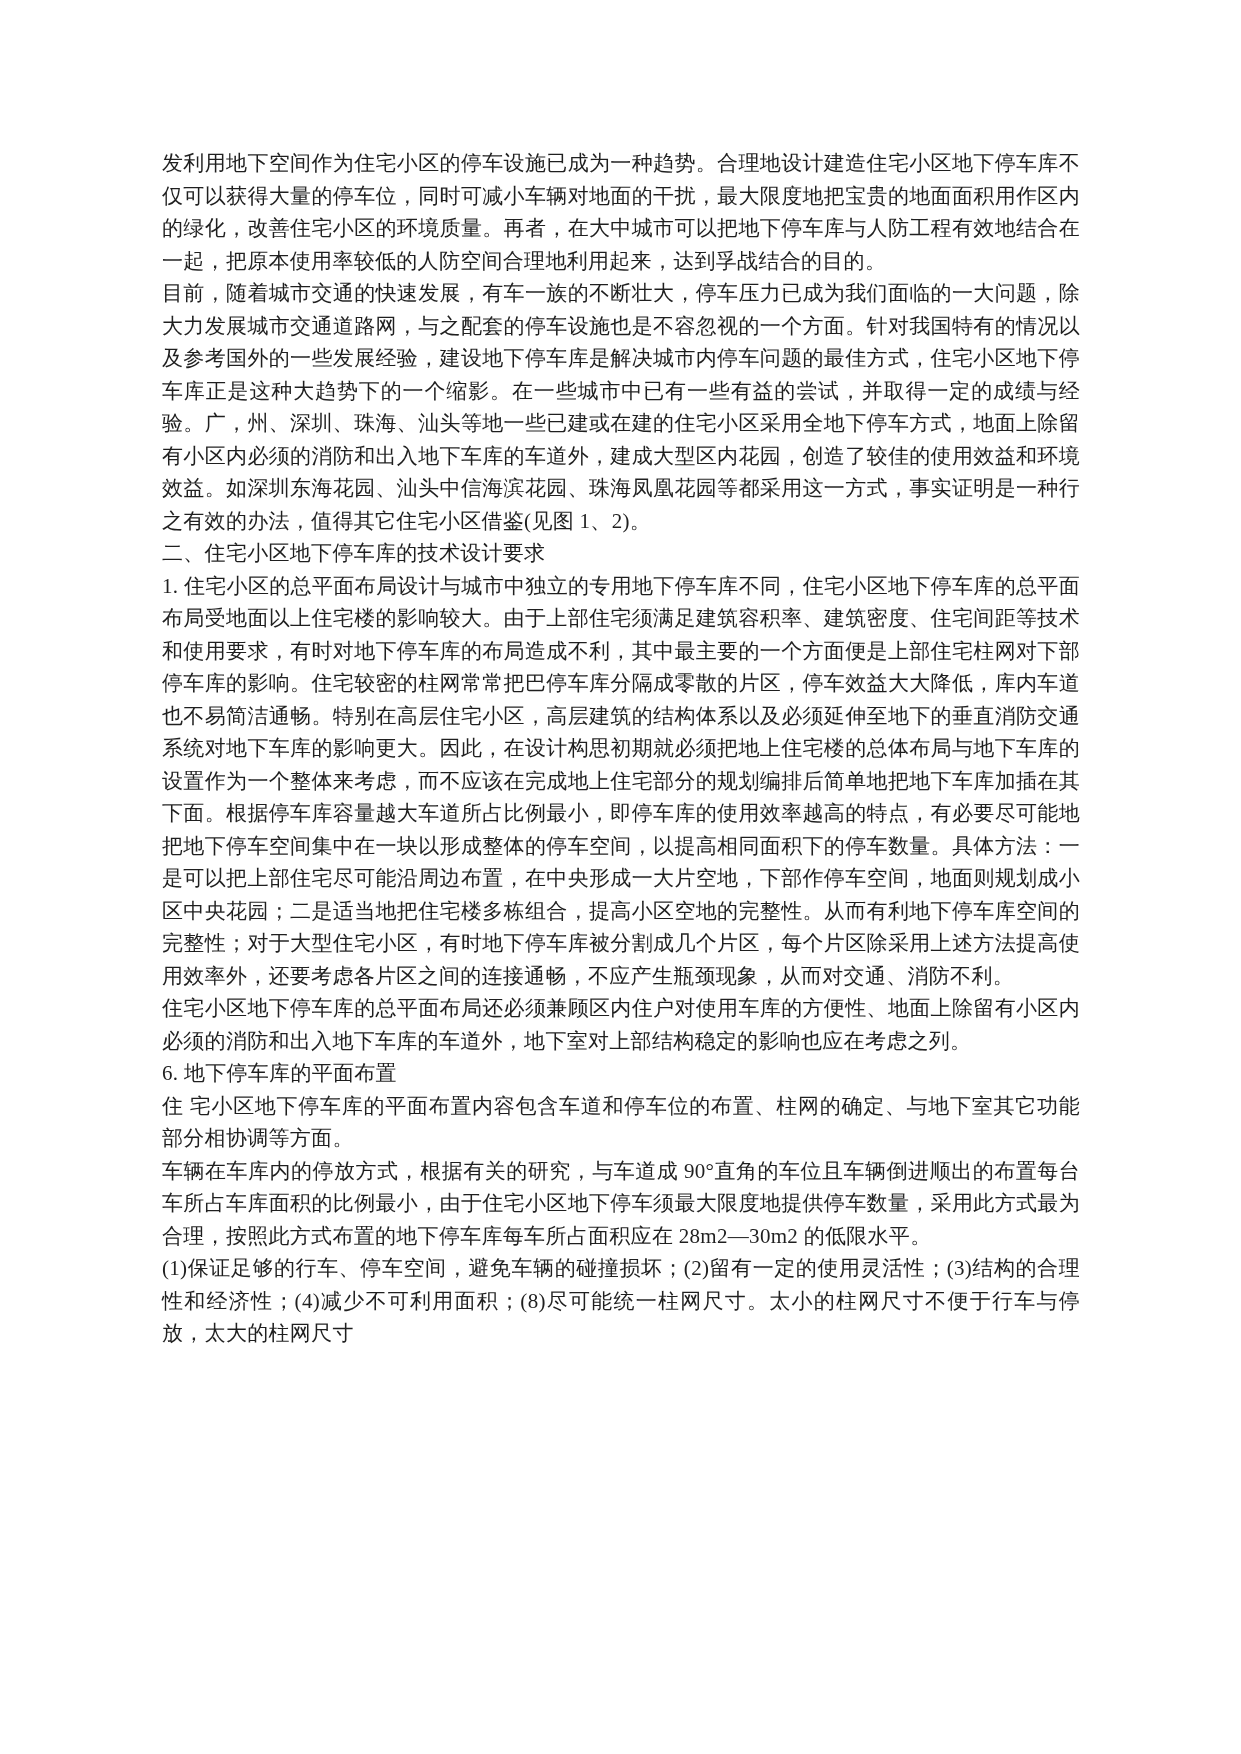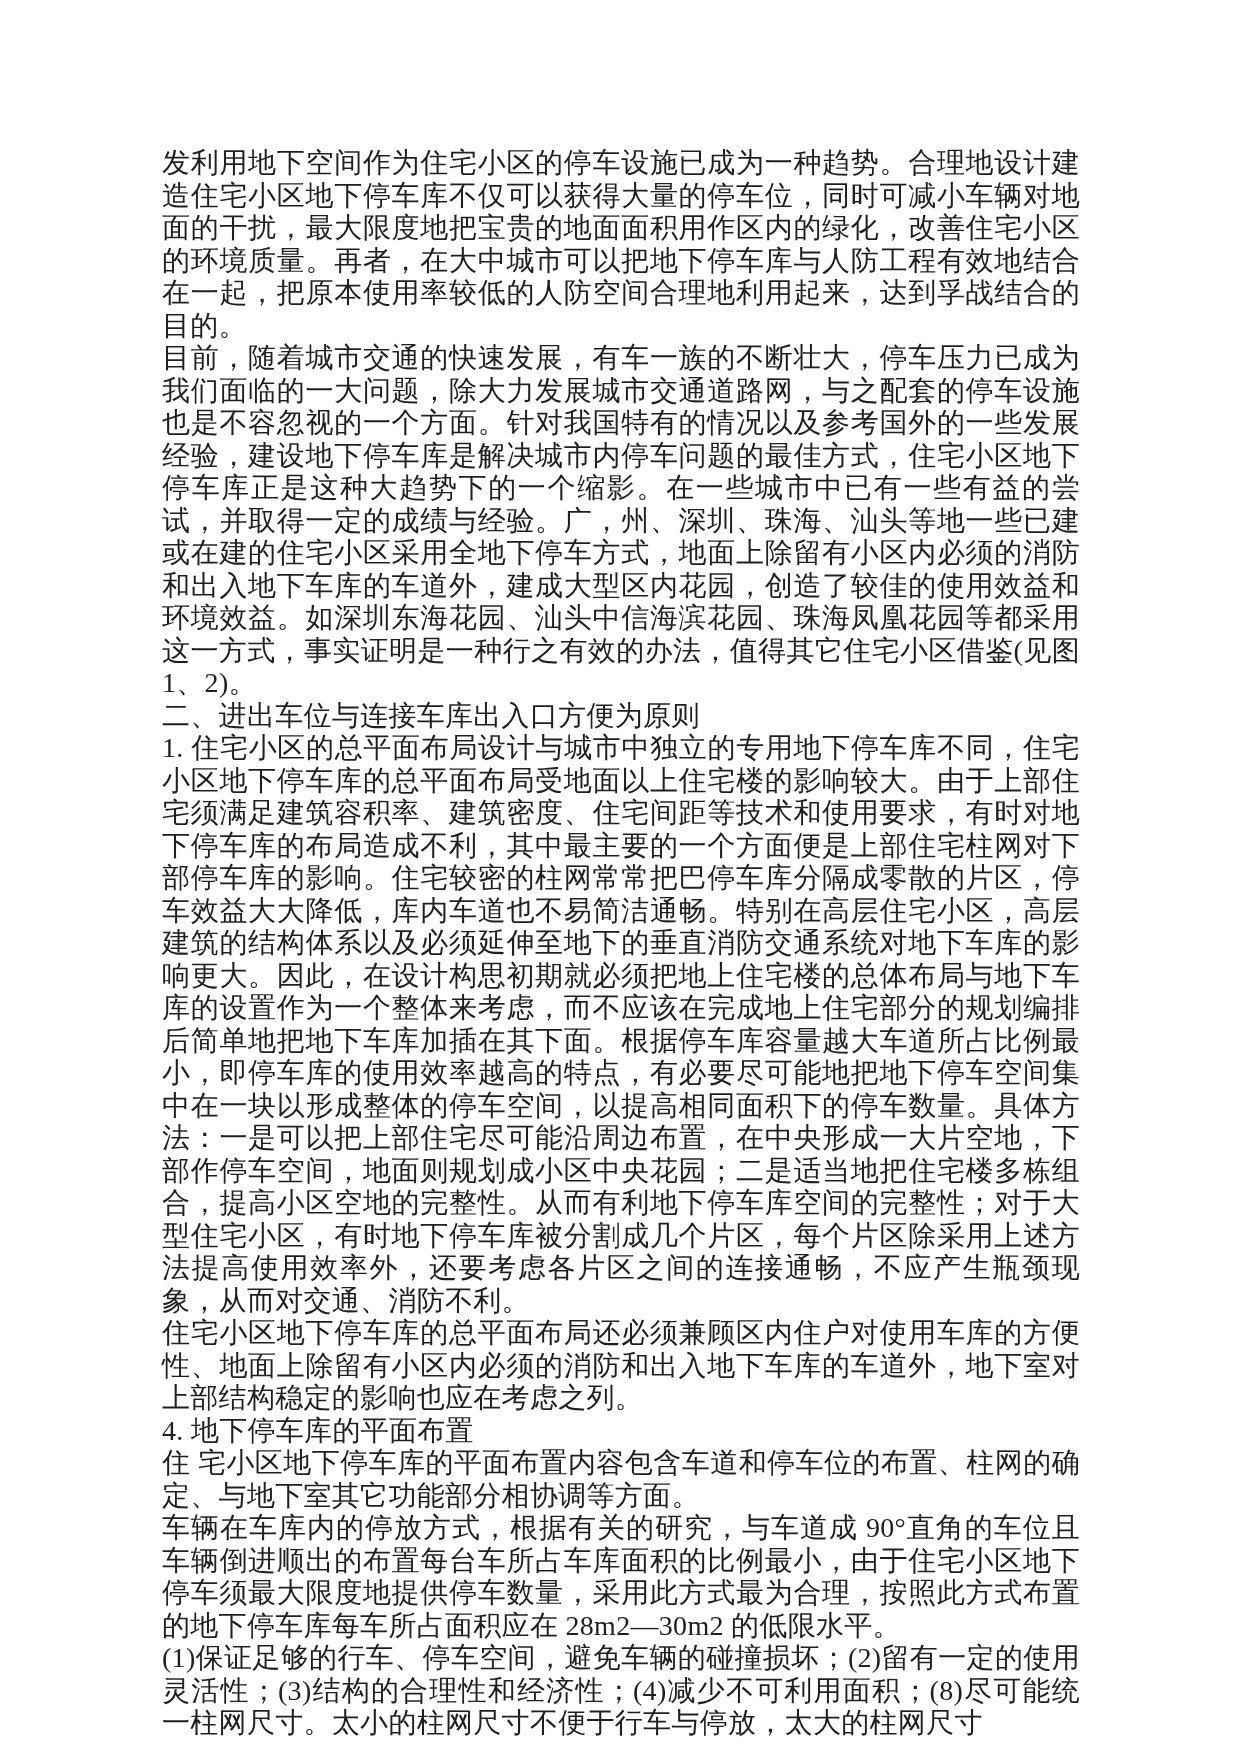--- a/index.html
+++ b/index.html
@@ -21,40 +21,40 @@
     height: 1754px;
     background: #ffffff;
     overflow: hidden;
   }
   .doc-body {
     position: absolute;
     left: 162px;
     top: 147px;
     width: 918px;
     color: #1f1f1f;
-    font-size: 28px;
+    font-size: 21px;
     line-height: 32.5px;
     text-align: justify;
     text-justify: inter-ideograph;
     letter-spacing: 0.3px;
   }
   .doc-body p {
     margin: 0;
     padding: 0;
     text-indent: 0;
   }
 </style>
 </head>
 <body>
 
 <div class="doc-page">
   <div class="doc-body">
     <p>发利用地下空间作为住宅小区的停车设施已成为一种趋势。合理地设计建造住宅小区地下停车库不仅可以获得大量的停车位，同时可减小车辆对地面的干扰，最大限度地把宝贵的地面面积用作区内的绿化，改善住宅小区的环境质量。再者，在大中城市可以把地下停车库与人防工程有效地结合在一起，把原本使用率较低的人防空间合理地利用起来，达到孚战结合的目的。</p>
     <p>目前，随着城市交通的快速发展，有车一族的不断壮大，停车压力已成为我们面临的一大问题，除大力发展城市交通道路网，与之配套的停车设施也是不容忽视的一个方面。针对我国特有的情况以及参考国外的一些发展经验，建设地下停车库是解决城市内停车问题的最佳方式，住宅小区地下停车库正是这种大趋势下的一个缩影。在一些城市中已有一些有益的尝试，并取得一定的成绩与经验。广，州、深圳、珠海、汕头等地一些已建或在建的住宅小区采用全地下停车方式，地面上除留有小区内必须的消防和出入地下车库的车道外，建成大型区内花园，创造了较佳的使用效益和环境效益。如深圳东海花园、汕头中信海滨花园、珠海凤凰花园等都采用这一方式，事实证明是一种行之有效的办法，值得其它住宅小区借鉴(见图 1、2)。</p>
-    <p>二、进出车位与连接车库出入口方便为原则</p>
+    <p>二、住宅小区地下停车库的技术设计要求</p>
     <p>1. 住宅小区的总平面布局设计与城市中独立的专用地下停车库不同，住宅小区地下停车库的总平面布局受地面以上住宅楼的影响较大。由于上部住宅须满足建筑容积率、建筑密度、住宅间距等技术和使用要求，有时对地下停车库的布局造成不利，其中最主要的一个方面便是上部住宅柱网对下部停车库的影响。住宅较密的柱网常常把巴停车库分隔成零散的片区，停车效益大大降低，库内车道也不易简洁通畅。特别在高层住宅小区，高层建筑的结构体系以及必须延伸至地下的垂直消防交通系统对地下车库的影响更大。因此，在设计构思初期就必须把地上住宅楼的总体布局与地下车库的设置作为一个整体来考虑，而不应该在完成地上住宅部分的规划编排后简单地把地下车库加插在其下面。根据停车库容量越大车道所占比例最小，即停车库的使用效率越高的特点，有必要尽可能地把地下停车空间集中在一块以形成整体的停车空间，以提高相同面积下的停车数量。具体方法：一是可以把上部住宅尽可能沿周边布置，在中央形成一大片空地，下部作停车空间，地面则规划成小区中央花园；二是适当地把住宅楼多栋组合，提高小区空地的完整性。从而有利地下停车库空间的完整性；对于大型住宅小区，有时地下停车库被分割成几个片区，每个片区除采用上述方法提高使用效率外，还要考虑各片区之间的连接通畅，不应产生瓶颈现象，从而对交通、消防不利。</p>
     <p>住宅小区地下停车库的总平面布局还必须兼顾区内住户对使用车库的方便性、地面上除留有小区内必须的消防和出入地下车库的车道外，地下室对上部结构稳定的影响也应在考虑之列。</p>
-    <p>4. 地下停车库的平面布置</p>
+    <p>6. 地下停车库的平面布置</p>
     <p>住 宅小区地下停车库的平面布置内容包含车道和停车位的布置、柱网的确定、与地下室其它功能部分相协调等方面。</p>
     <p>车辆在车库内的停放方式，根据有关的研究，与车道成 90°直角的车位且车辆倒进顺出的布置每台车所占车库面积的比例最小，由于住宅小区地下停车须最大限度地提供停车数量，采用此方式最为合理，按照此方式布置的地下停车库每车所占面积应在 28m2—30m2 的低限水平。</p>
     <p>(1)保证足够的行车、停车空间，避免车辆的碰撞损坏；(2)留有一定的使用灵活性；(3)结构的合理性和经济性；(4)减少不可利用面积；(8)尽可能统一柱网尺寸。太小的柱网尺寸不便于行车与停放，太大的柱网尺寸</p>
   </div>
 </div>
 
 </body></html>

